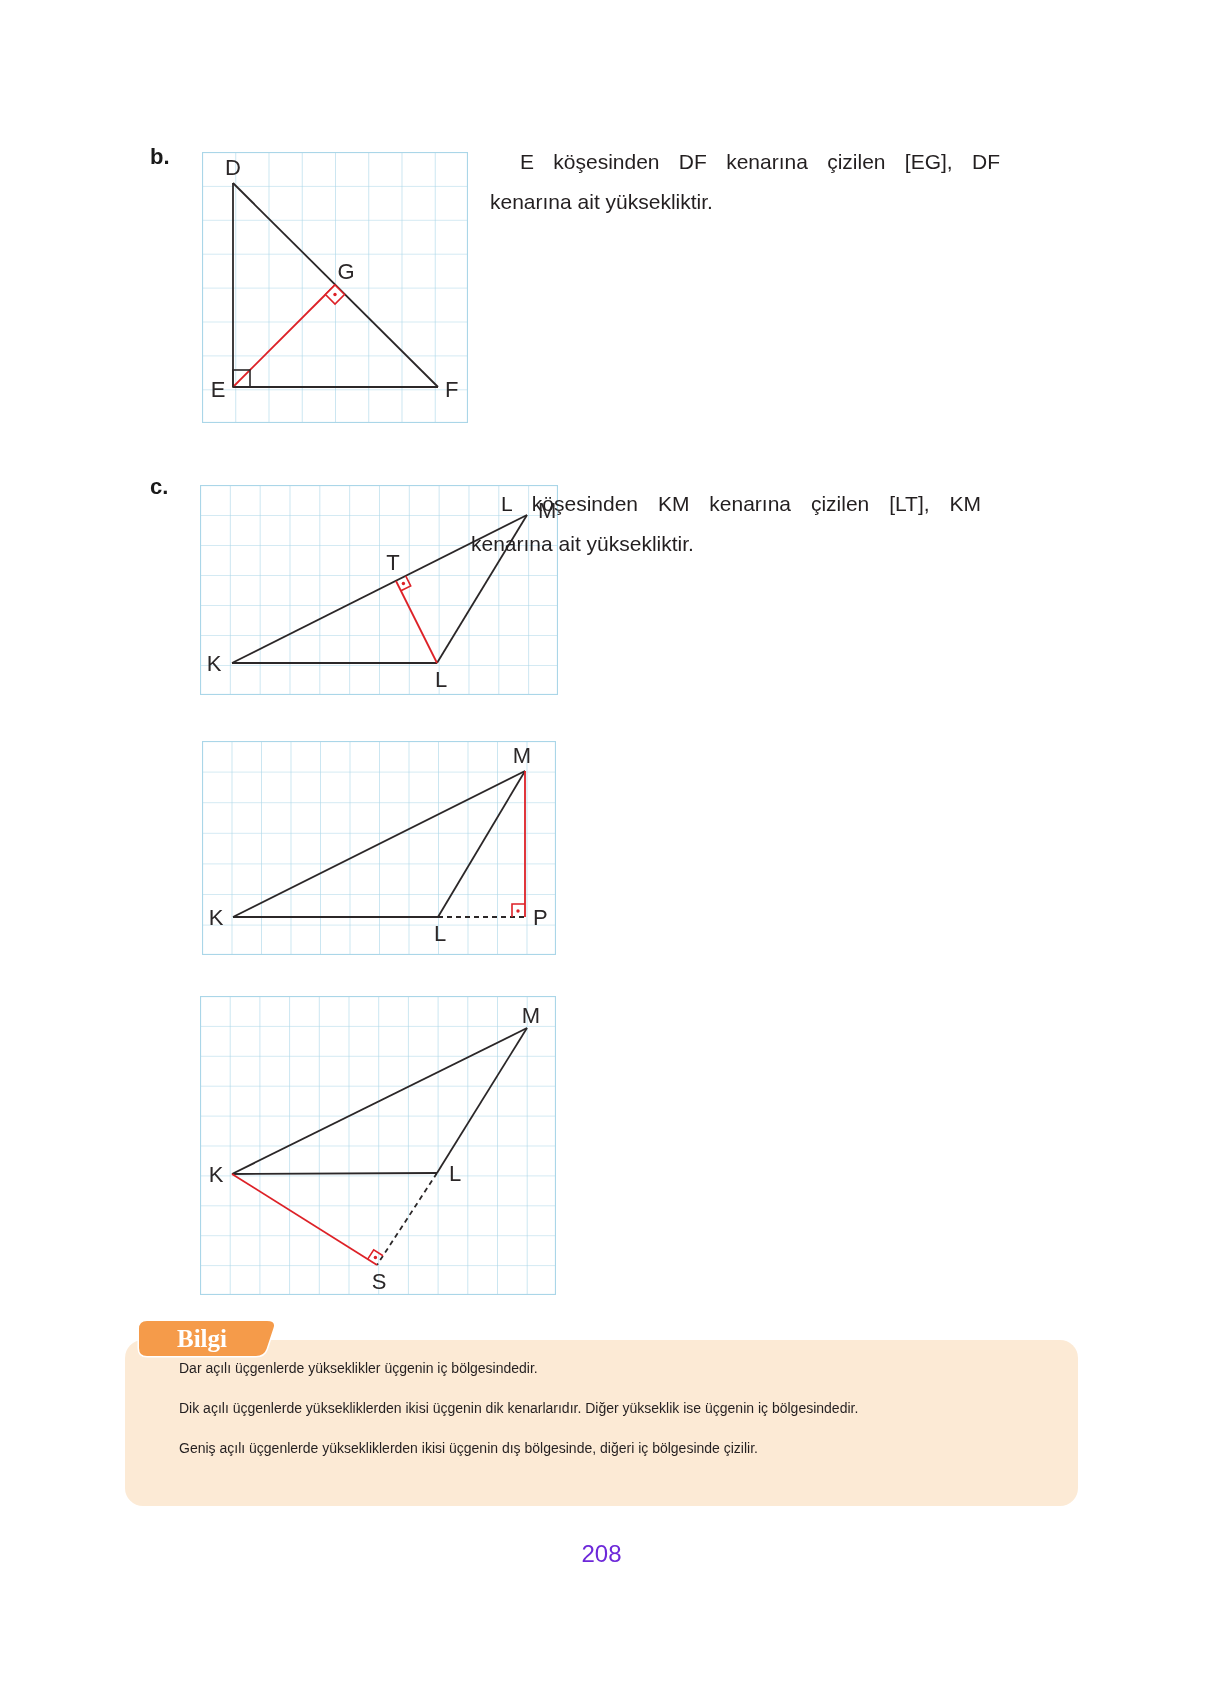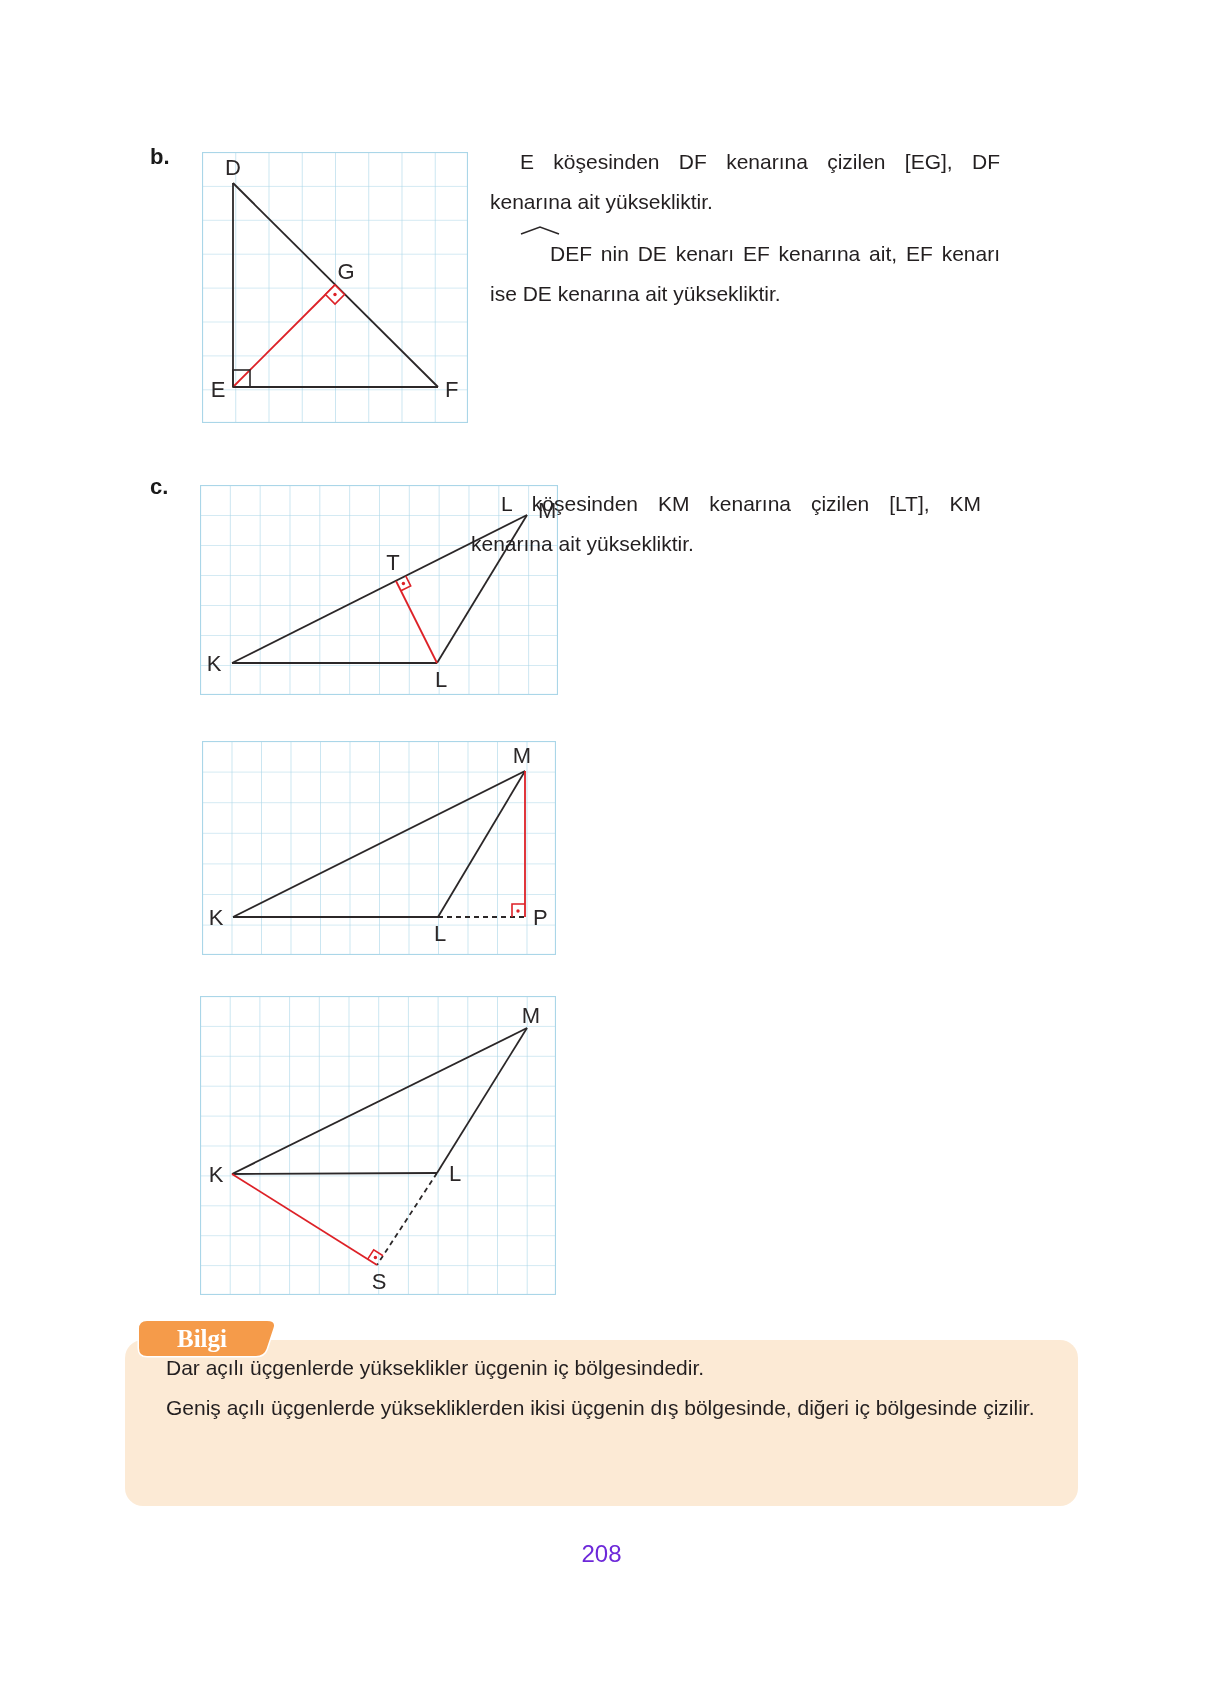--- a/index.html
+++ b/index.html
@@ -39,23 +39,23 @@
   .info-box {
     position:absolute;
     left:125px; top:1340px;
     width:953px; height:166px;
     background:#fcead5;
     border-radius:18px;
   }
   .info-tab { position:absolute; left:131px; top:1316px; }
   .info-text {
     position:absolute;
-    left:136px; top:1348px;
+    left:149px; top:1348px;
     width:924px;
-    font-size:21px; line-height:40px;
+    font-size:14px; line-height:40px;
     text-align:justify; color:#231f20;
   }
   .info-text p { margin:0; text-indent:30px; }
   .page-number {
     position:absolute;
     left:125px; top:1540px; width:953px;
     text-align:center;
     font-size:24px; color:#6d28d9;
   }
 </style>
@@ -85,23 +85,20 @@
     <polygon points="133,133 142.5,142.5 133,152 123.5,142.5" fill="#ffffff" stroke="#dd2127" stroke-width="1.6"></polygon>
     <circle cx="133" cy="142.5" r="1.7" fill="#dd2127"></circle>
     <text class="vertex-label" x="31" y="23" text-anchor="middle">D</text>
     <text class="vertex-label" x="16" y="245" text-anchor="middle">E</text>
     <text class="vertex-label" x="243" y="245" text-anchor="start">F</text>
     <text class="vertex-label" x="144" y="127" text-anchor="middle">G</text>
   </svg>
 
   <div class="text-block" style="left:478px; top:130px;">
     <p>E köşesinden DF kenarına çizilen [EG], DF kenarına ait yüksekliktir.</p>
-    <p><span class="tri-hat"><svg class="hat" width="44" height="10" viewBox="0 0 44 10">
-            <path d="M3 9 L22 2 L41 9" fill="none" stroke="#2b2728" stroke-width="1.6"></path>
-          </svg><span>DEF</span></span><span> nin DE kenarı EF kenarına ait, EF kenarı ise DE kenarına ait yüksekliktir.</span></p>
   </div>
 
   <div class="item-marker" style="left:150px; top:474px;">c.</div>
 
   <svg class="diagram" style="left:200px; top:485px;" width="358" height="210">
     <defs>
       <pattern id="gridC" width="29.83" height="30" patternUnits="userSpaceOnUse">
         <path d="M 29.83 0 L 0 0 0 30" fill="none" stroke="#aad6e8" stroke-width="1.2"></path>
       </pattern>
     </defs>
@@ -166,18 +163,19 @@
 
   <div class="info-box"></div>
 
   <svg class="info-tab" width="152" height="44">
     <path d="M16 5 L136 5 Q145 5 142.5 12 L135.5 33 Q133 40 125 40 L16 40 Q8 40 8 32 L8 13 Q8 5 16 5 Z" fill="#f59b4a" stroke="#ffffff" stroke-width="3" paint-order="stroke"></path>
     <text x="46" y="31" fill="#ffffff" font-family="Liberation Serif, serif" font-weight="bold" font-size="25">Bilgi</text>
   </svg>
 
   <div class="info-text">
     <p>Dar açılı üçgenlerde yükseklikler üçgenin iç bölgesindedir.</p>
+    <p>Dik açılı üçgenlerde yüksekliklerden ikisi üçgenin dik kenarlarıdır. Diğer yükseklik ise üçgenin iç bölgesindedir.</p>
     <p>Geniş açılı üçgenlerde yüksekliklerden ikisi üçgenin dış bölgesinde, diğeri iç bölgesinde çizilir.</p>
   </div>
 
   <div class="page-number">208</div>
 
 </div>
 
 </body></html>

